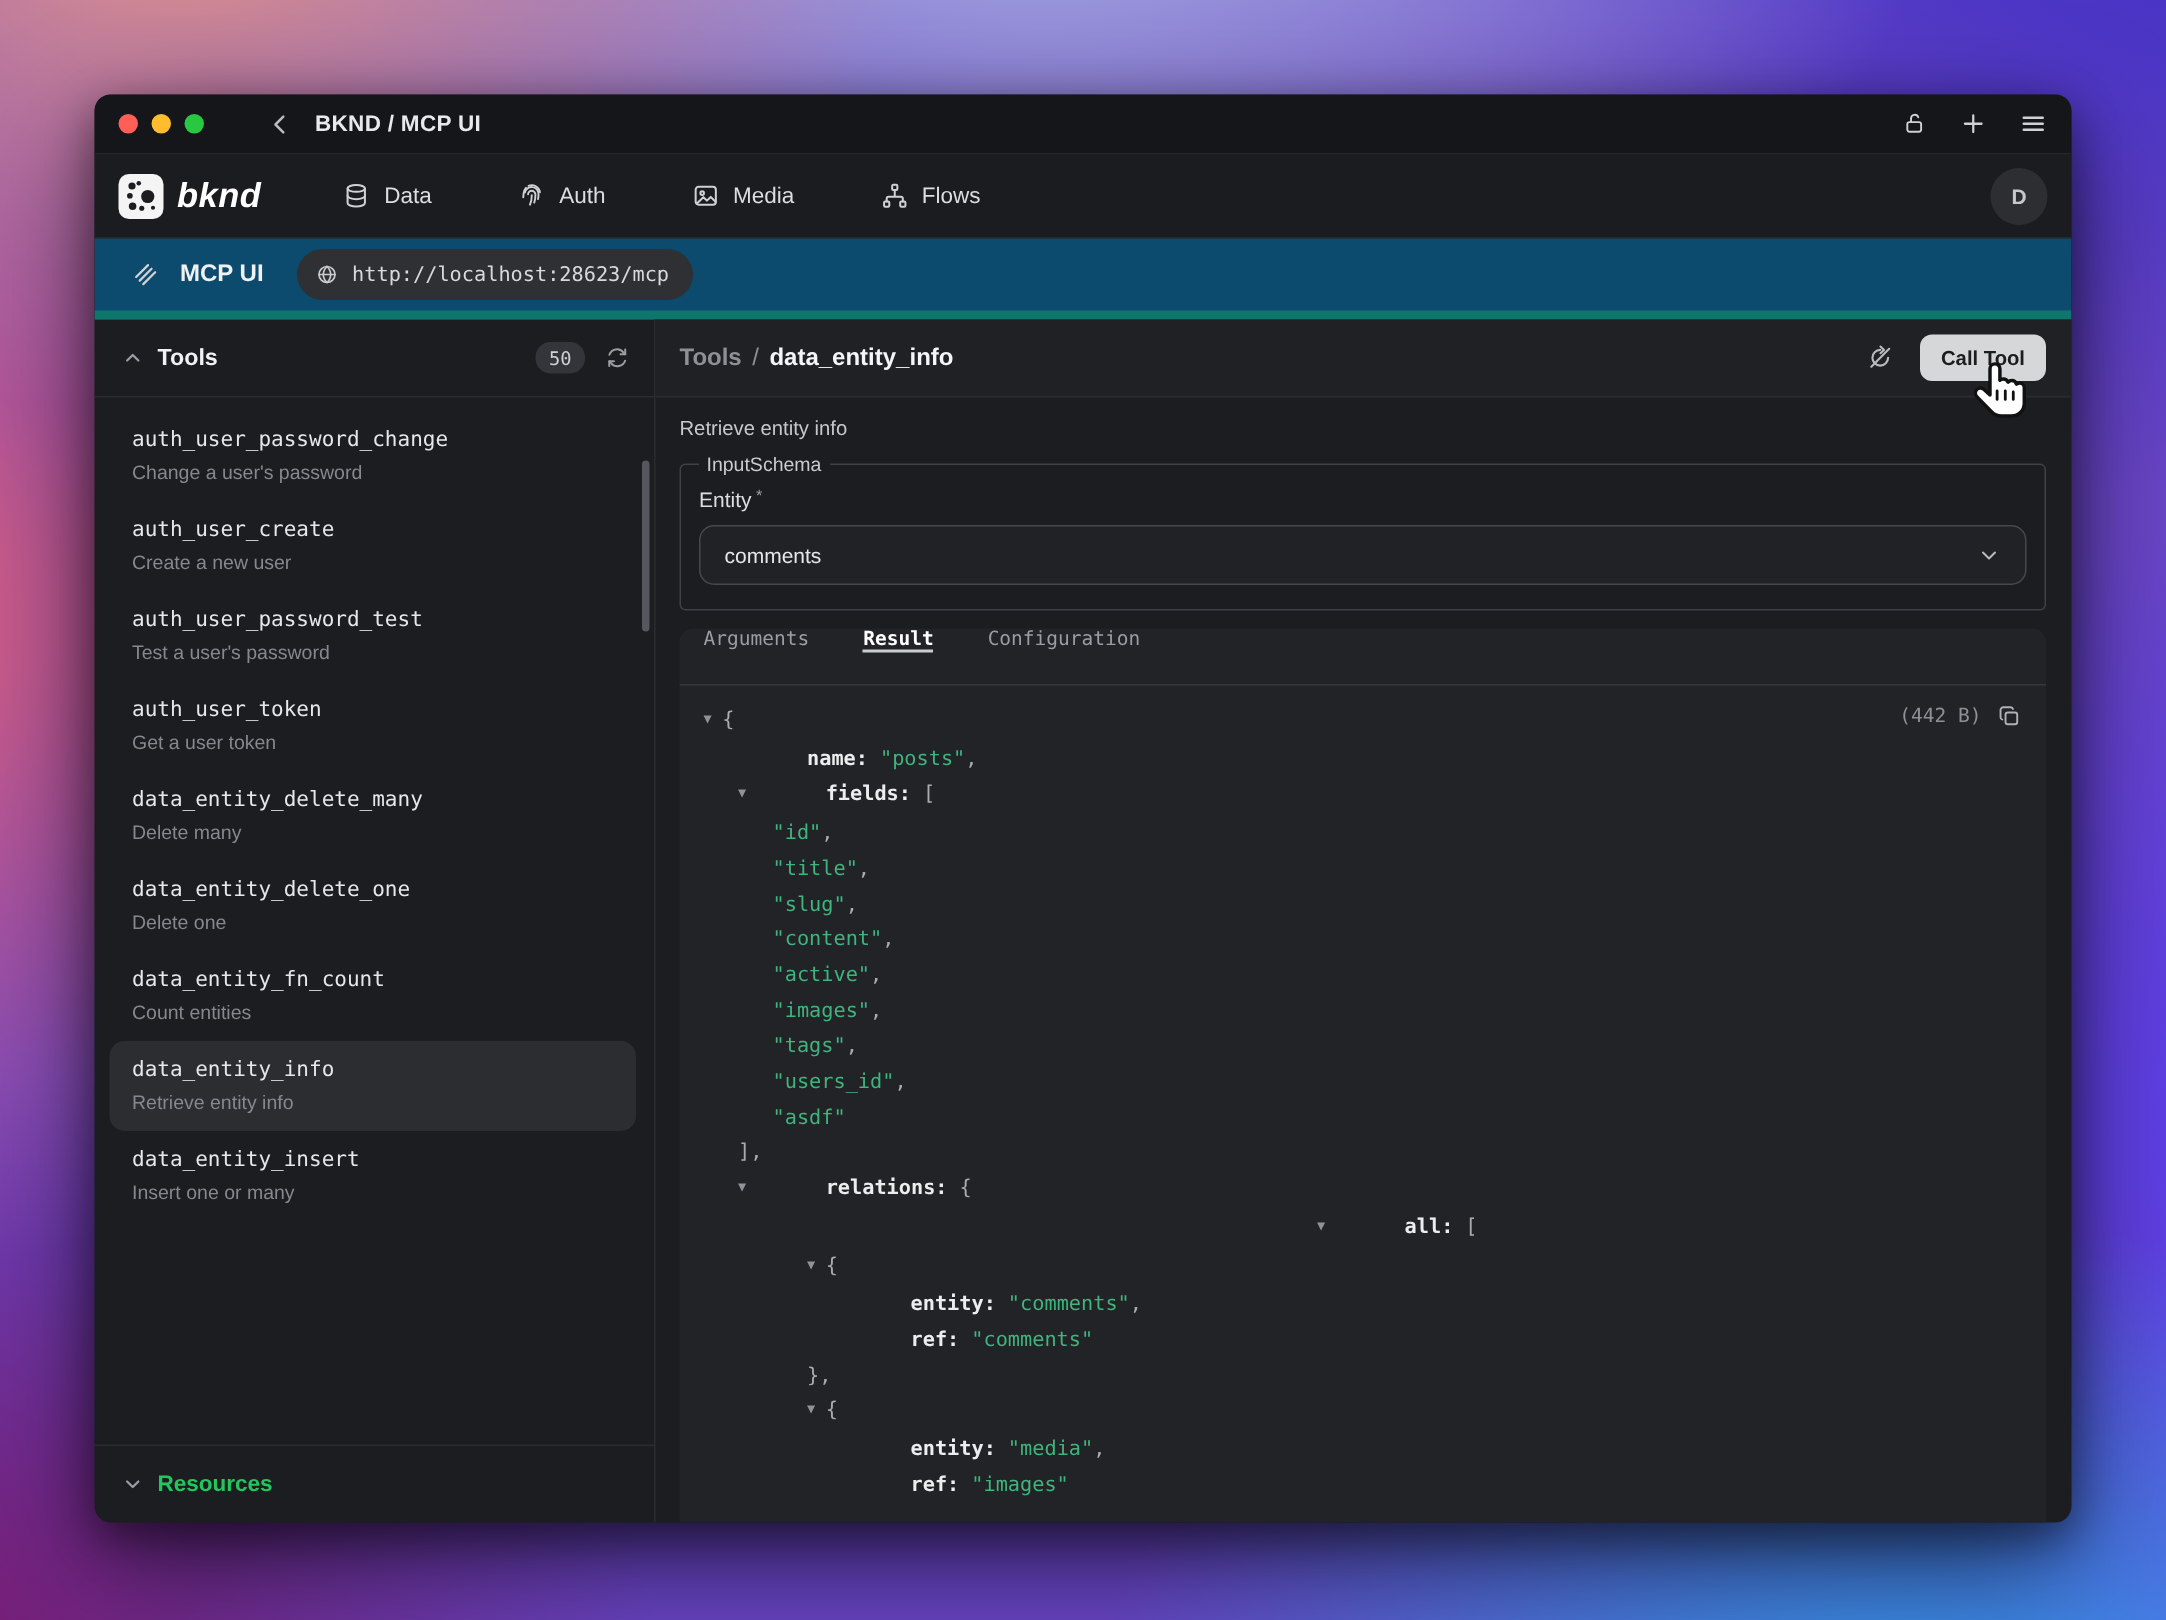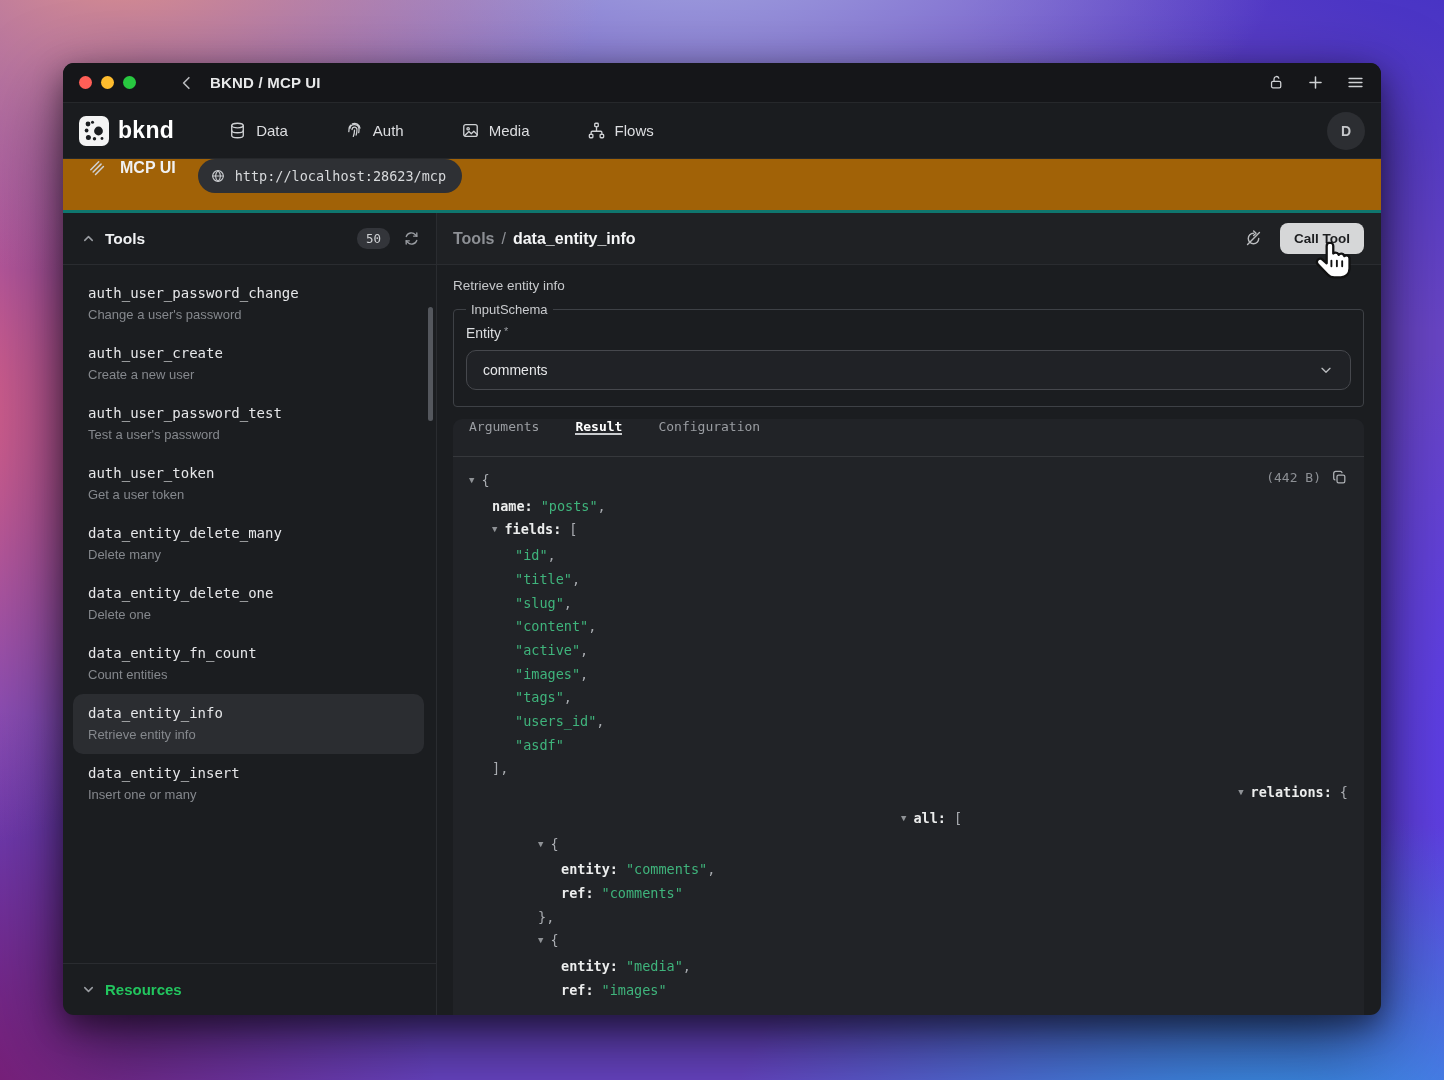--- a/index.html
+++ b/index.html
@@ -33,31 +33,31 @@
   .dot{ width:13px; height:13px; border-radius:50%; }
   .dot.r{ background:#ff5f57; } .dot.y{ background:#febc2e; } .dot.g{ background:#28c840; }
   .tb-back{ margin-left:42px; display:flex; align-items:center; color:#b9bbbe; }
   .tb-title{ margin-left:14px; font-size:15px; font-weight:700; color:#e8e9ea; letter-spacing:.2px; }
   .tb-right{ margin-left:auto; display:flex; gap:21px; align-items:center; color:#cfd1d4; }
   .icon-btn{ display:flex; align-items:center; justify-content:center; }
 
   
   .navbar{ height:56px; background:#1a1c1f; display:flex; align-items:center; flex:none;
     border-bottom:1px solid #26282b; padding:0 16px; }
-  .brand{ display:flex; align-items:center; gap:9px; }
+  .brand{ display:flex; align-items:center; gap:9px;font-style:italic; }
   .brand-badge{ width:30px; height:30px; border-radius:7px; background:#f4f4f4; display:flex; align-items:center; justify-content:center; }
   .brand-name{ font-size:23px; font-weight:700; color:#fff; letter-spacing:.3px; }
   .nav-items{ display:flex; margin-left:54px; gap:57px; }
   .nav-item{ display:flex; align-items:center; gap:9px; font-size:15px; color:#dcdde0; }
   .avatar{ margin-left:auto; width:38px; height:38px; border-radius:50%; background:#2c2e32;
     display:flex; align-items:center; justify-content:center; font-size:14px; font-weight:700; color:#c5c7ca; }
 
   
-  .mcpbar{ height:54px; background:#a16207; display:flex; flex:none;
-    border-bottom:3px solid #0f766e; padding:0 16px 0 25px; }
+  .mcpbar{ height:54px; background:#0c4a6e; display:flex; align-items:center; flex:none;
+    border-bottom:6px solid #0f766e; padding:0 16px 0 25px; }
   .mcp-title{ margin-left:13px; font-size:16px; font-weight:700; color:#f0f1f3; }
   .url-pill{ margin-left:22px; height:34px; background:#2e3034; border-radius:17px;
     display:flex; align-items:center; gap:9px; padding:0 16px 0 12px; color:#d7d9db; font-size:13.5px; }
 
   
   .content{ flex:1; display:flex; min-height:0; }
   .sidebar{ width:374px; flex:none; border-right:1px solid #2a2c30; display:flex; flex-direction:column; min-height:0; }
   .tools-header{ height:52px; flex:none; border-bottom:1px solid #2a2c30; display:flex; align-items:center; padding:0 16px 0 18px; }
   .tools-header .label{ margin-left:9px; font-size:15.5px; font-weight:700; color:#f0f1f3; }
   .count-badge{ margin-left:auto; background:#33353a; color:#cfd1d4; font-size:12.5px;
@@ -99,21 +99,21 @@
     position:relative; overflow:hidden; display:flex; flex-direction:column; }
   .tabs{ height:38px; flex:none; border-bottom:1px solid #36383c; display:flex; align-items:flex-start;
     gap:36px; padding:0 16px; font-family:"DejaVu Sans Mono", monospace; font-size:13px; }
   .tab{ display:flex; align-items:center; color:#9a9da2; position:relative; }
   .tab.active{ color:#ffffff; font-weight:700; }
   .tab.active::after{ content:""; position:absolute; left:0; right:0; bottom:-1px; height:2px; background:#c9cbce; }
   .json{ flex:1; min-height:0; overflow:hidden; padding:12px 16px 0 16px;
     font-family:"DejaVu Sans Mono", monospace; font-size:13.5px; line-height:23.7px; }
   .jline{ white-space:pre; }
   .tk-m{ color:#8f9296; font-size:9px; margin-right:7px; position:relative; top:-2px; }
-  .tk-k{ color:#eceded; font-weight:700; margin-right:8px; }
+  .tk-k{ color:#eceded; font-weight:700; margin-right:8px;margin-left:46px; }
   .tk-s{ color:#3fb47c; }
   .tk-p{ color:#a9acb1; }
   .json-meta{ position:absolute; top:50px; right:16px; display:flex; align-items:center; gap:10px; }
   .json-size{ font-family:"DejaVu Sans Mono", monospace; font-size:13px; color:#8d9095; }
   .copy-btn{ color:#aeb1b5; display:flex; }
 
   .cursor{ position:absolute; left:1312px; top:239px; z-index:50; pointer-events:none; }
 
   svg{ display:block; }
 </style>
@@ -348,21 +348,21 @@
               <div class="jline" style="padding-left: 46px;"><span class="tk-s">"id"</span><span class="tk-p">,</span></div>
               <div class="jline" style="padding-left: 46px;"><span class="tk-s">"title"</span><span class="tk-p">,</span></div>
               <div class="jline" style="padding-left: 46px;"><span class="tk-s">"slug"</span><span class="tk-p">,</span></div>
               <div class="jline" style="padding-left: 46px;"><span class="tk-s">"content"</span><span class="tk-p">,</span></div>
               <div class="jline" style="padding-left: 46px;"><span class="tk-s">"active"</span><span class="tk-p">,</span></div>
               <div class="jline" style="padding-left: 46px;"><span class="tk-s">"images"</span><span class="tk-p">,</span></div>
               <div class="jline" style="padding-left: 46px;"><span class="tk-s">"tags"</span><span class="tk-p">,</span></div>
               <div class="jline" style="padding-left: 46px;"><span class="tk-s">"users_id"</span><span class="tk-p">,</span></div>
               <div class="jline" style="padding-left: 46px;"><span class="tk-s">"asdf"</span></div>
               <div class="jline" style="padding-left: 23px;"><span class="tk-p">],</span></div>
-              <div class="jline" style="padding-left: 23px; text-align: right;"><span class="tk-m">▼</span><span class="tk-k">relations:</span><span class="tk-p">{</span></div>
+              <div class="jline" style="padding-left: 23px;"><span class="tk-m">▼</span><span class="tk-k">relations:</span><span class="tk-p">{</span></div>
               <div class="jline" style="padding-left: 46px; text-align: center;"><span class="tk-m">▼</span><span class="tk-k">all:</span><span class="tk-p">[</span></div>
               <div class="jline" style="padding-left: 69px;"><span class="tk-m">▼</span><span class="tk-p">{</span></div>
               <div class="jline" style="padding-left: 92px;"><span class="tk-k">entity:</span><span class="tk-s">"comments"</span><span class="tk-p">,</span></div>
               <div class="jline" style="padding-left: 92px;"><span class="tk-k">ref:</span><span class="tk-s">"comments"</span></div>
               <div class="jline" style="padding-left: 69px;"><span class="tk-p">},</span></div>
               <div class="jline" style="padding-left: 69px;"><span class="tk-m">▼</span><span class="tk-p">{</span></div>
               <div class="jline" style="padding-left: 92px;"><span class="tk-k">entity:</span><span class="tk-s">"media"</span><span class="tk-p">,</span></div>
               <div class="jline" style="padding-left: 92px;"><span class="tk-k">ref:</span><span class="tk-s">"images"</span></div>
             </div>
         </div>

